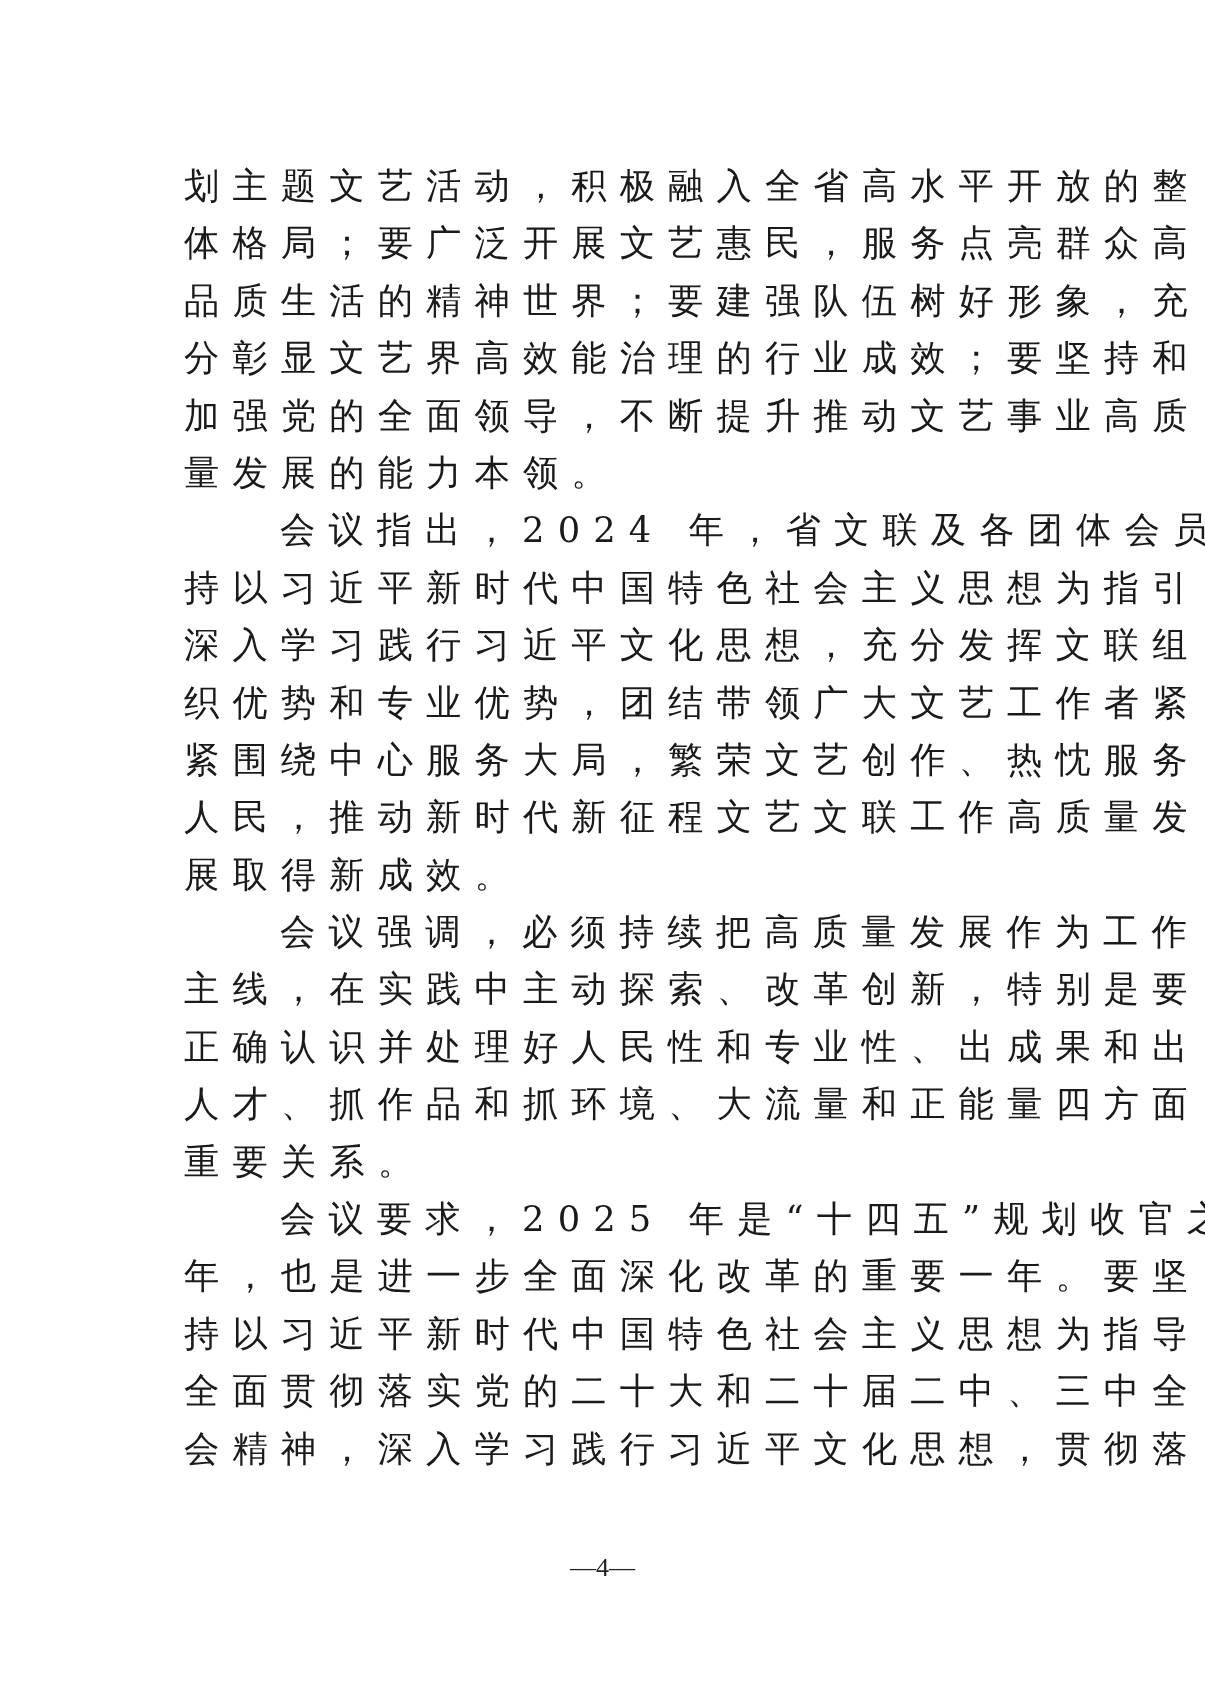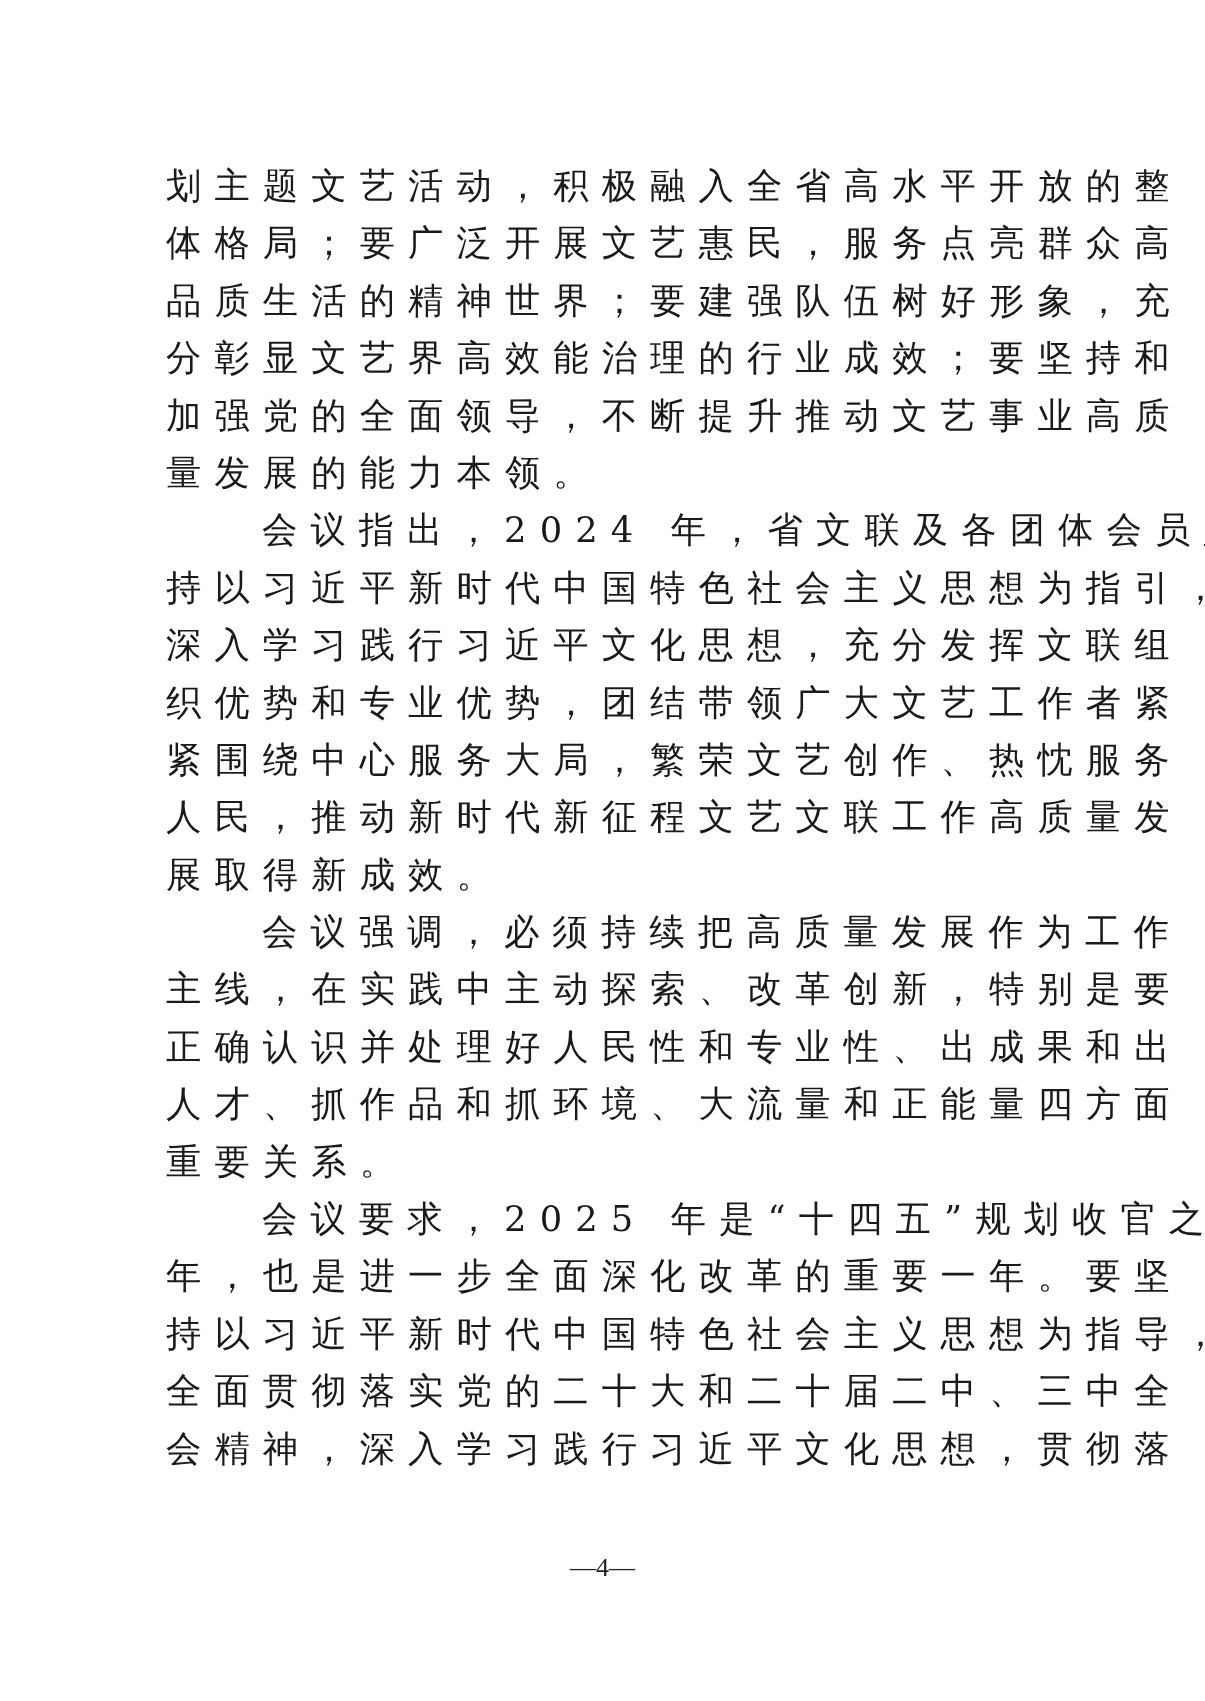--- a/index.html
+++ b/index.html
@@ -10,21 +10,21 @@
     body {
       width: 1205px;
       height: 1701px;
       position: relative;
       overflow: hidden;
       font-family: "DejaVu Serif", "Liberation Serif", serif;
       color: #1a1a1a;
     }
     .page {
       position: absolute;
-      left: 166px;
+      left: 184px;
       top: 157px;
       width: 860px;
     }
     .line {
       height: 57.4px;
       line-height: 57.4px;
       font-size: 36px;
       letter-spacing: 13.4px;
       white-space: nowrap;
       transform: scaleX(0.98);

